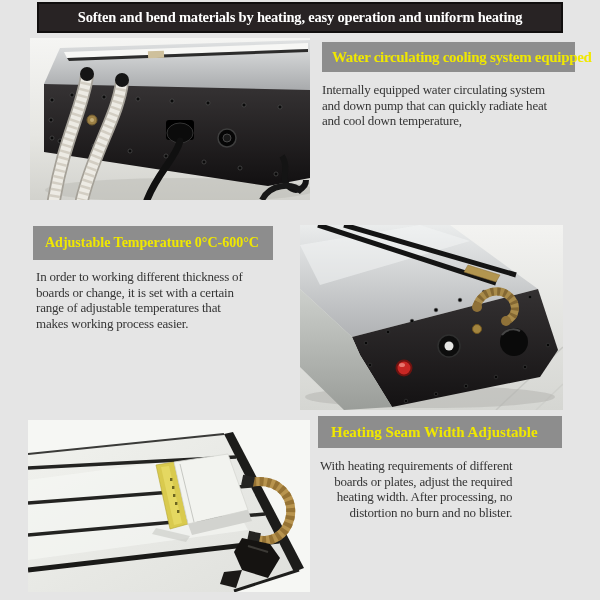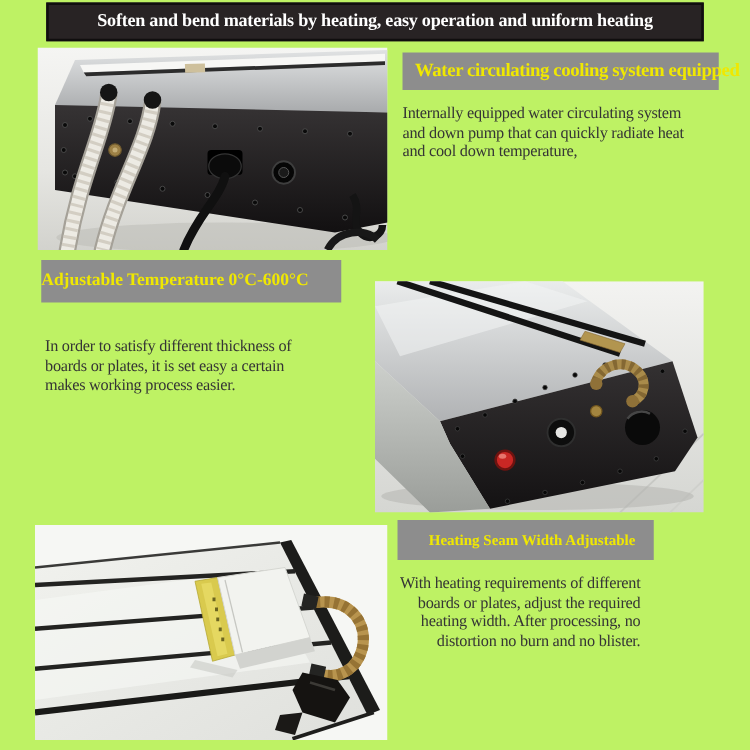--- a/index.html
+++ b/index.html
@@ -1,32 +1,32 @@
 <!DOCTYPE html>
 <html><head>
 <meta charset="utf-8">
 <style>
   html,body { margin:0; padding:0; background:#ffffff; }
   .page {
-    position:relative; width:600px; height:600px; background:#bef264;
+    position:relative; width:600px; height:600px; background:#e5e5e5;
     font-family:"Liberation Serif", serif; overflow:hidden;
   }
   .banner {
     position:absolute; left:37px; top:2px; width:522px; height:27px;
     background:#282324; border:2px solid #100e0e;
     color:#ffffff; font-weight:bold; font-size:14.5px; letter-spacing:-0.2px;
     text-align:center; line-height:27px; white-space:nowrap;
   }
   .gray-bar {
     position:absolute; background:#8d8d8d; color:#f0e800; font-weight:bold;
     box-sizing:border-box; white-space:nowrap; overflow:visible;
   }
   .bar1 { left:322px; top:42px;  width:253px; height:30px; line-height:30px; font-size:15px; letter-spacing:-0.3px; padding-left:10px; }
-  .bar2 { left:33px;  top:208px; width:240px; height:34px; line-height:34px; font-size:14px;  padding-left:0; }
-  .bar3 { left:318px; top:416px; width:205px; height:32px; line-height:32px; font-size:12px;  padding-left:25px; }
+  .bar2 { left:33px;  top:226px; width:240px; height:34px; line-height:34px; font-size:14px;  padding-left:12px; }
+  .bar3 { left:318px; top:416px; width:244px; height:32px; line-height:32px; font-size:15px;  padding-left:13px; }
   .body-text {
     position:absolute; font-size:13px; letter-spacing:-0.2px; line-height:15.5px;
     color:#353535; white-space:nowrap;
   }
   .body1 { left:322px; top:82px; }
   .note1 { left:322px; top:139px; color:#e5258e; }
   .body2 { left:36px;  top:269px; }
   .body3 { left:320px; top:458px;text-align:right; }
   .photo { position:absolute; }
   .photo svg { display:block; width:100%; height:100%; }
@@ -120,22 +120,23 @@
     <div>Internally equipped water circulating system</div>
     <div>and down pump that can quickly radiate heat</div>
     <div>and cool down temperature,</div>
   </div>
 
   <div class="gray-bar bar2">
     <span>Adjustable Temperature 0°C-600°C</span>
   </div>
 
   <div class="body-text body2">
-    <div>In order to satisfy different thickness of</div>
-    <div>boards or plates, it is set easy a certain</div>
+    <div>In order to working different thickness of</div>
+    <div>boards or change, it is set with a certain</div>
+    <div>range of adjustable temperatures that</div>
     <div>makes working process easier.</div>
   </div>
 
   <div class="photo photo2">
     <svg viewBox="0 0 263 185">
       <defs>
         <linearGradient id="p2bg" x1="0" y1="0" x2="0" y2="1">
           <stop offset="0" stop-color="#f3f3f1"></stop>
             <stop offset="1" stop-color="#d5d6d2"></stop>
         </linearGradient>

